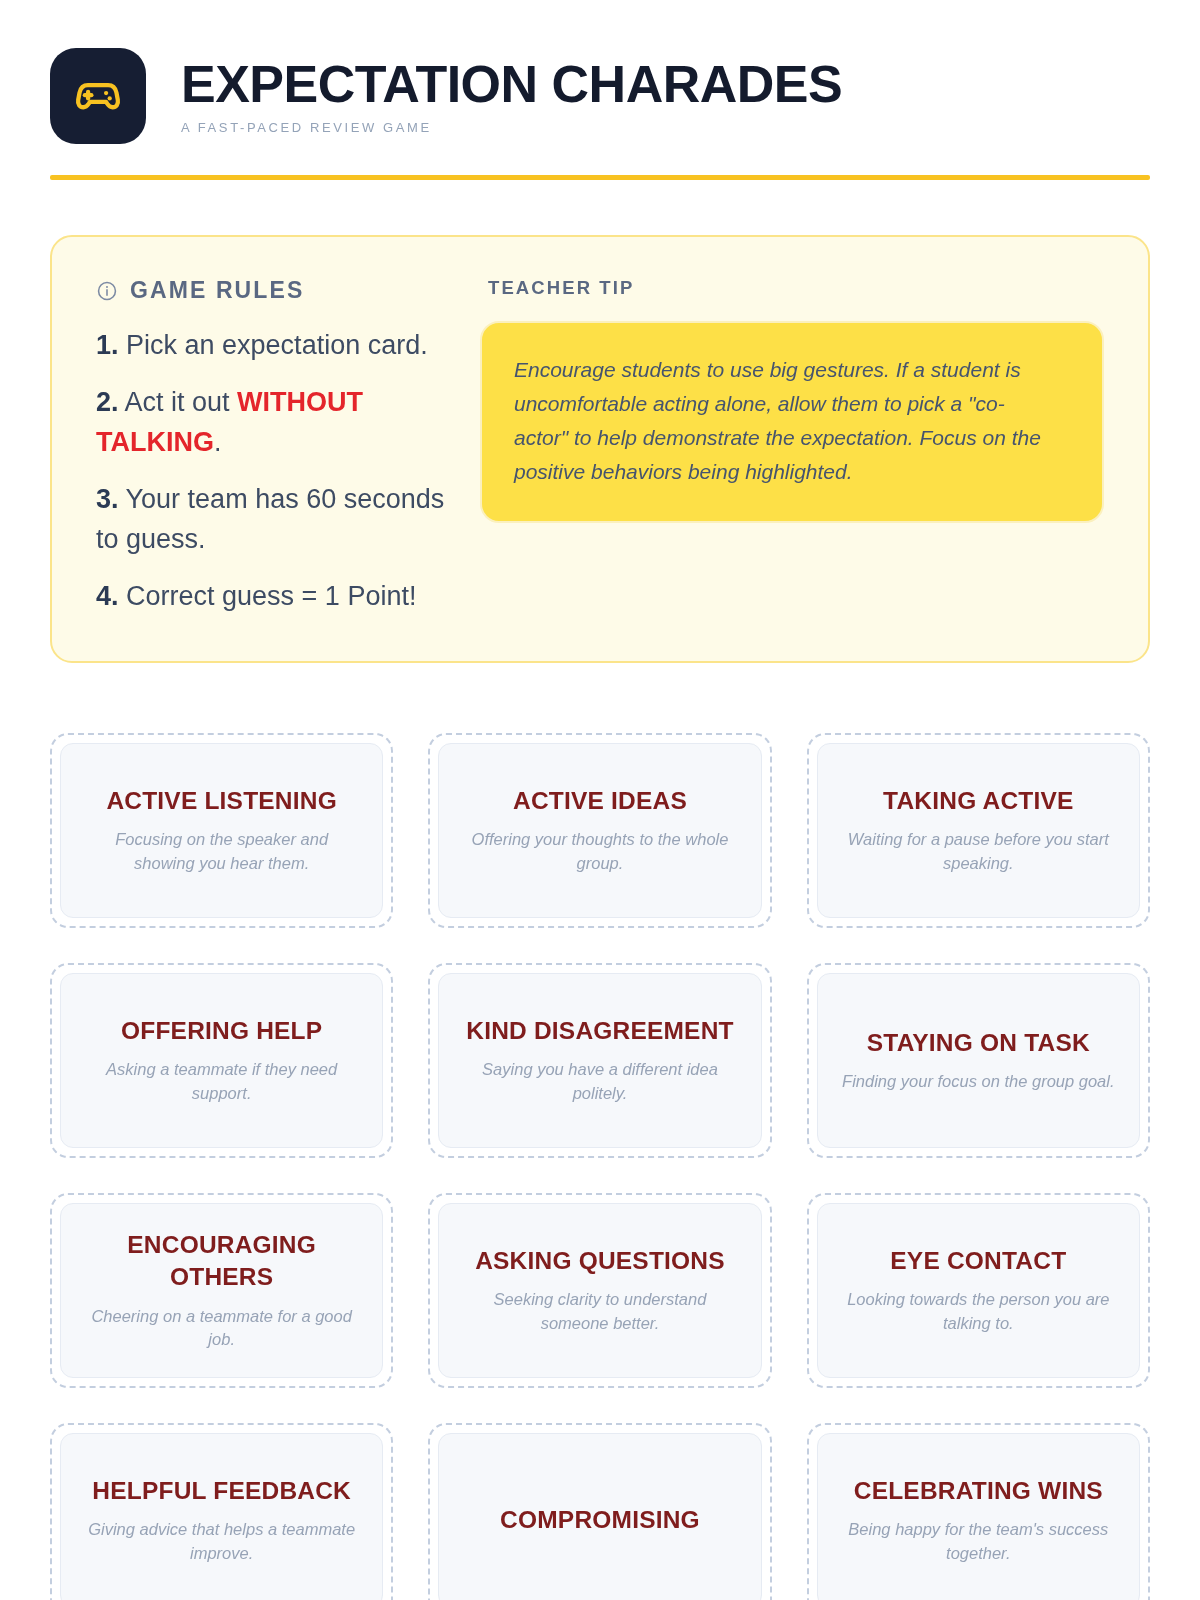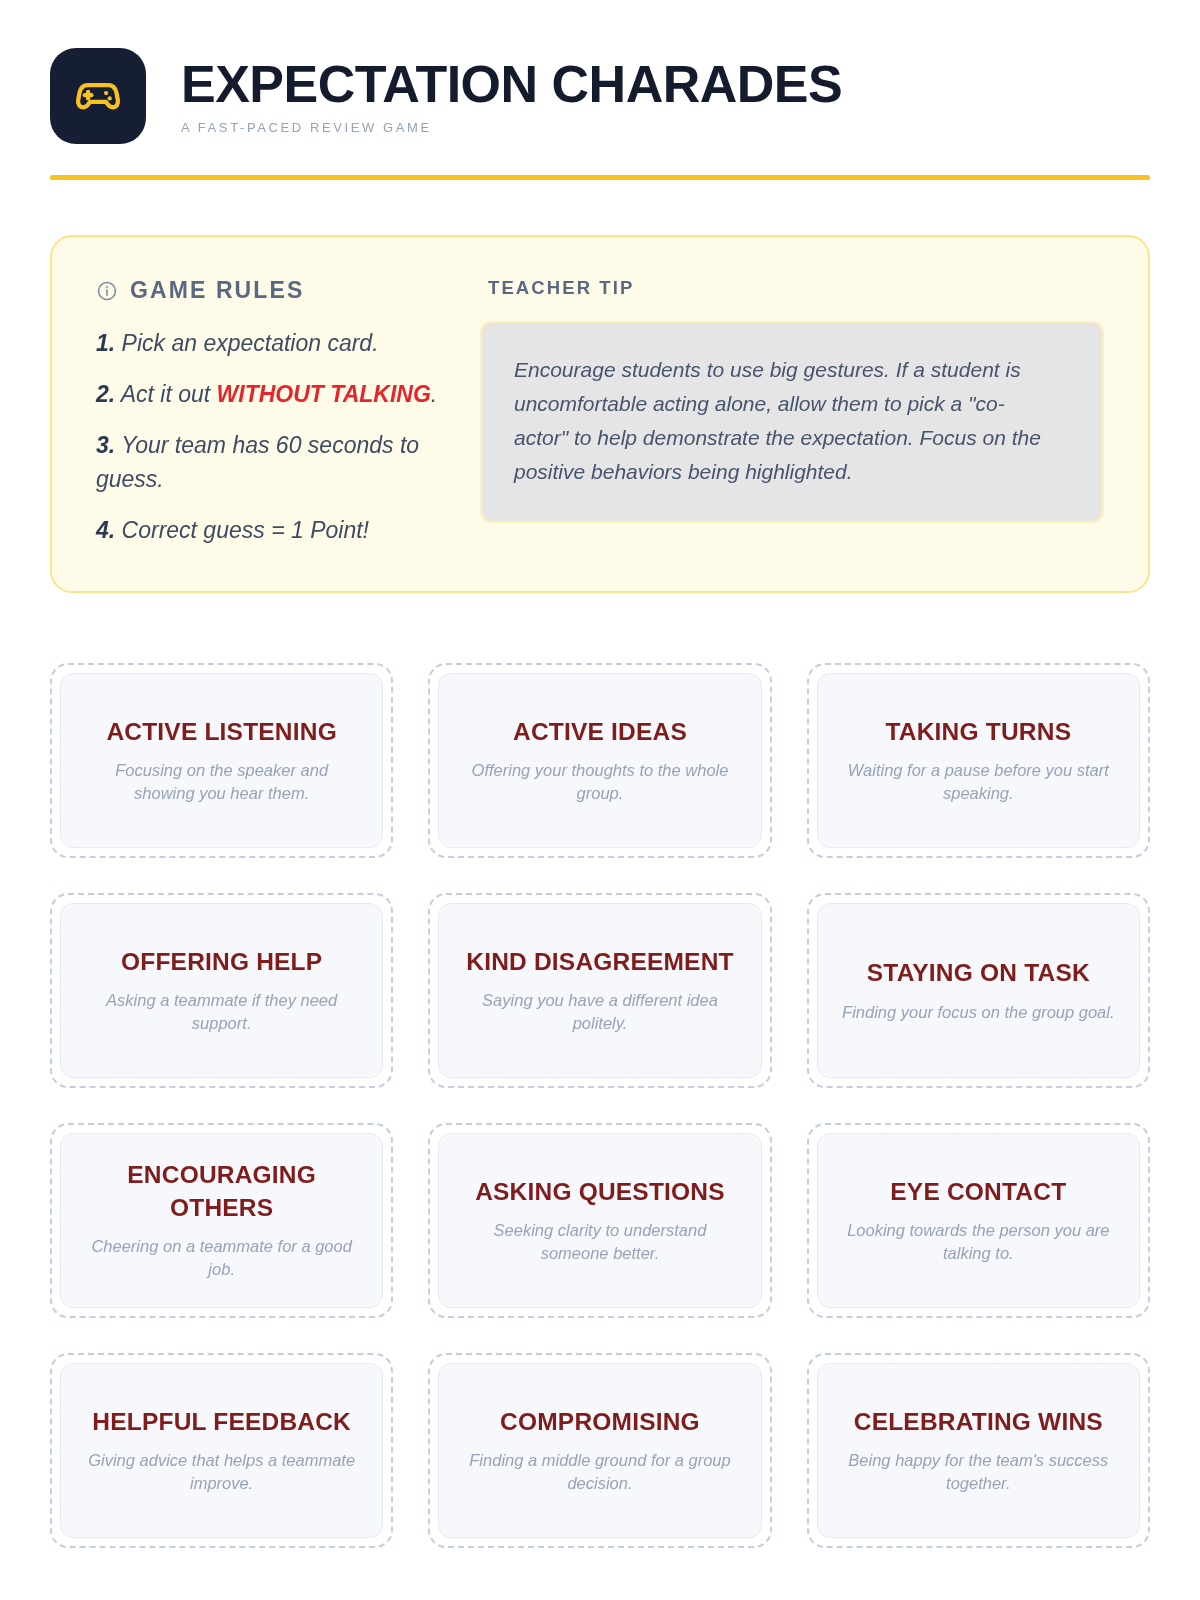--- a/index.html
+++ b/index.html
@@ -104,36 +104,35 @@
   .tip-head {
     font-size: 18.5px;
     font-weight: bold;
     color: #5A6882;
     letter-spacing: 2.1px;
     margin-bottom: 22px;
     padding-left: 8px;
   }
 
   .rule-line {
-    font-size: 23px;
+    font-size: 27px;
     line-height: 1.48;
     color: #3D4B63;
     margin-bottom: 17px;
-    font-style: italic;
   }
   .rule-line:last-child { margin-bottom: 0; }
 
   .rule-num { font-weight: bold; color: #2B3A54; }
 
   .rule-em { color: #E4252B; font-weight: bold; }
 
   .tip-box {
-    background: #e5e5e5;
+    background: #fde047;
     border: 2px solid #FBF0BE;
-    border-radius: 12px;
+    border-radius: 19px;
     padding: 30px 48px 32px 32px;
   }
 
   .tip-text {
     font-size: 21px;
     line-height: 1.62;
     font-style: italic;
     color: #46546E;
   }
 
@@ -259,21 +258,21 @@
 
     <div class="card-outer">
       <div class="card-inner">
         <div class="card-title">ACTIVE IDEAS</div>
         <div class="card-desc">Offering your thoughts to the whole group.</div>
       </div>
     </div>
 
     <div class="card-outer">
       <div class="card-inner">
-        <div class="card-title">TAKING TURNS</div>
+        <div class="card-title">TAKING ACTIVE</div>
         <div class="card-desc">Waiting for a pause before you start speaking.</div>
       </div>
     </div>
 
     <div class="card-outer">
       <div class="card-inner">
         <div class="card-title">OFFERING HELP</div>
         <div class="card-desc">Asking a teammate if they need support.</div>
       </div>
     </div>
@@ -316,21 +315,20 @@
     <div class="card-outer">
       <div class="card-inner">
         <div class="card-title">HELPFUL FEEDBACK</div>
         <div class="card-desc">Giving advice that helps a teammate improve.</div>
       </div>
     </div>
 
     <div class="card-outer">
       <div class="card-inner">
         <div class="card-title">COMPROMISING</div>
-        <div class="card-desc">Finding a middle ground for a group decision.</div>
       </div>
     </div>
 
     <div class="card-outer">
       <div class="card-inner">
         <div class="card-title">CELEBRATING WINS</div>
         <div class="card-desc">Being happy for the team's success together.</div>
       </div>
     </div>
 

